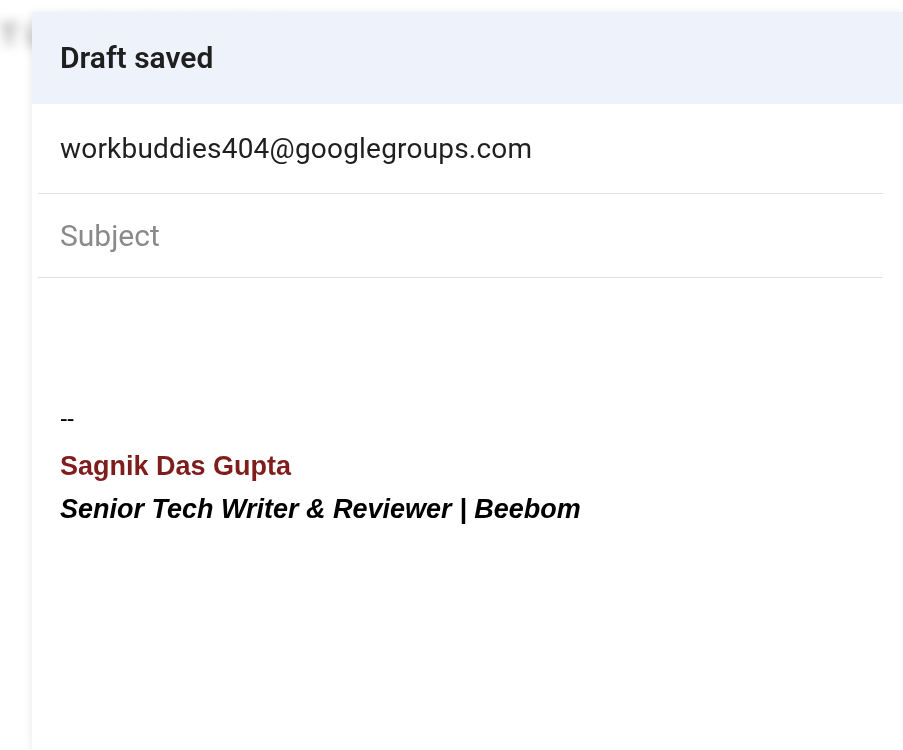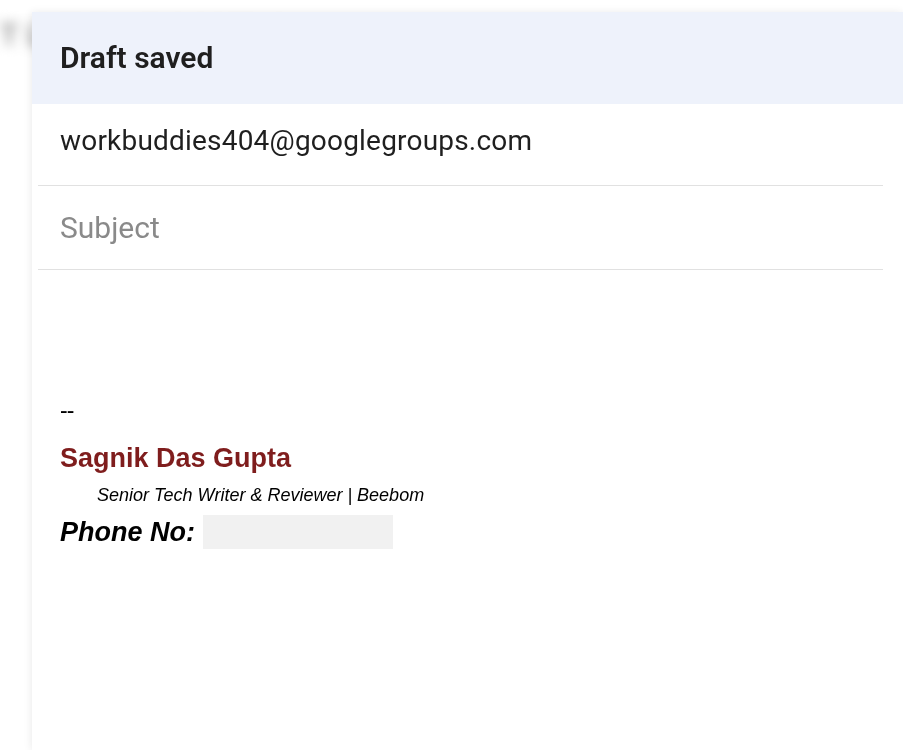--- a/index.html
+++ b/index.html
@@ -52,21 +52,21 @@
       font-size: 30px;
       font-weight: 600;
       color: #1f1f1f;
     }
     .field-row {
       padding: 22px 28px 22px 22px;
       border-bottom: 1px solid #e1e1e1;
       margin: 0 20px 0 6px;
     }
     .recipients {
-      padding-top: 20px;
+      padding-top: 28px;
       padding-bottom: 28px;
     }
     .recipients-text {
       font-size: 28px;
       color: #1f1f1f;
       font-weight: 400;
       letter-spacing: 0.2px;
     }
     .subject-row {
       padding-top: 24px;
@@ -105,26 +105,25 @@
     }
     .sig-name {
       font-family: Arial, sans-serif;
       font-weight: 700;
       font-size: 27px;
       color: #7f1d1d;
       padding-bottom: 4px;
     }
     .sig-title {
       font-family: Arial, sans-serif;
-      font-weight: 400;
+      font-weight: 700;
       font-style: italic;
-      font-size: 18px;
+      font-size: 27px;
       color: #000;
       padding-bottom: 4px;
-      margin-left: 37px;
     }
     .sig-phone-line {
       display: flex;
       align-items: center;
       gap: 8px;
     }
     .sig-phone-label {
       font-family: Arial, sans-serif;
       font-weight: 700;
       font-style: italic;
@@ -157,20 +156,16 @@
 
   <div class="field-row subject-row">
     <input type="text" class="subject-input" placeholder="Subject" value="" style="">
   </div>
 
   <div class="body-area">
     <div class="body-content">
       <div class="sig-dashes">--</div>
       <div class="sig-name">Sagnik Das Gupta</div>
       <div class="sig-title">Senior Tech Writer &amp; Reviewer | Beebom</div>
-      <div class="sig-phone-line">
-        <span class="sig-phone-label">Phone No:</span>
-        <span class="redacted-box"></span>
-      </div>
     </div>
   </div>
 
 </div>
 
 </body></html>

